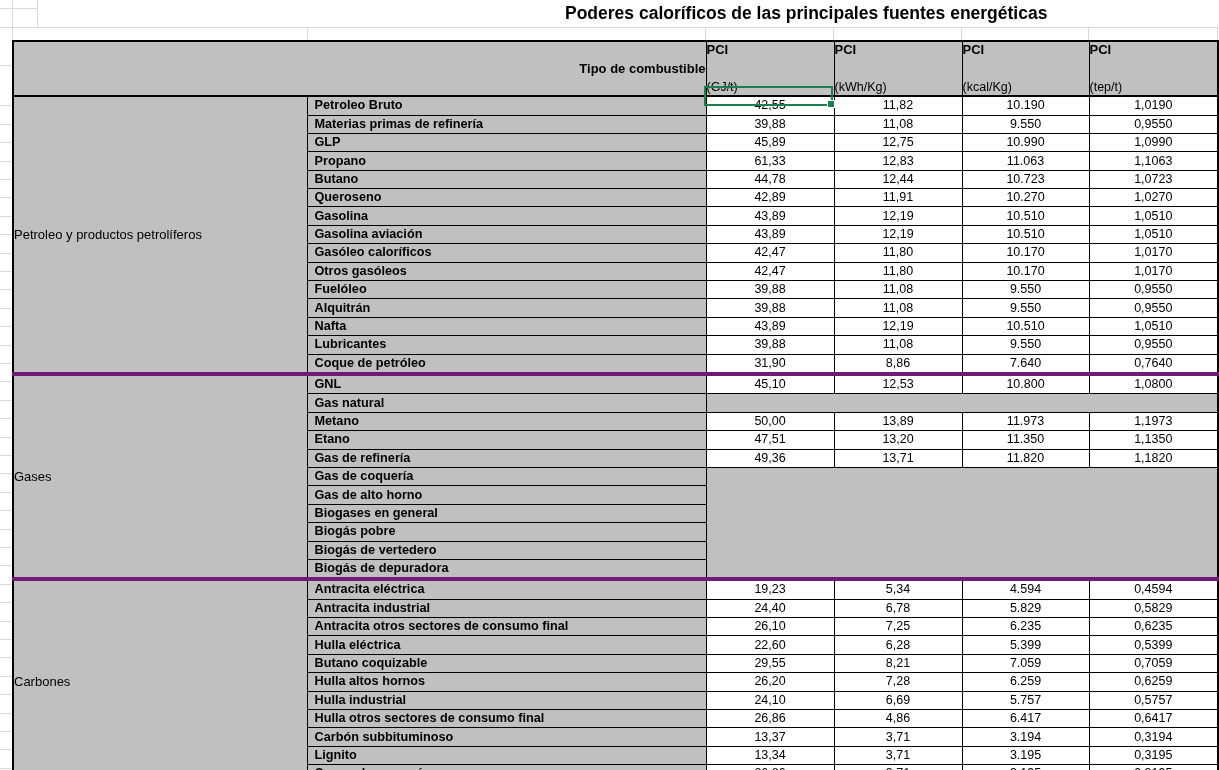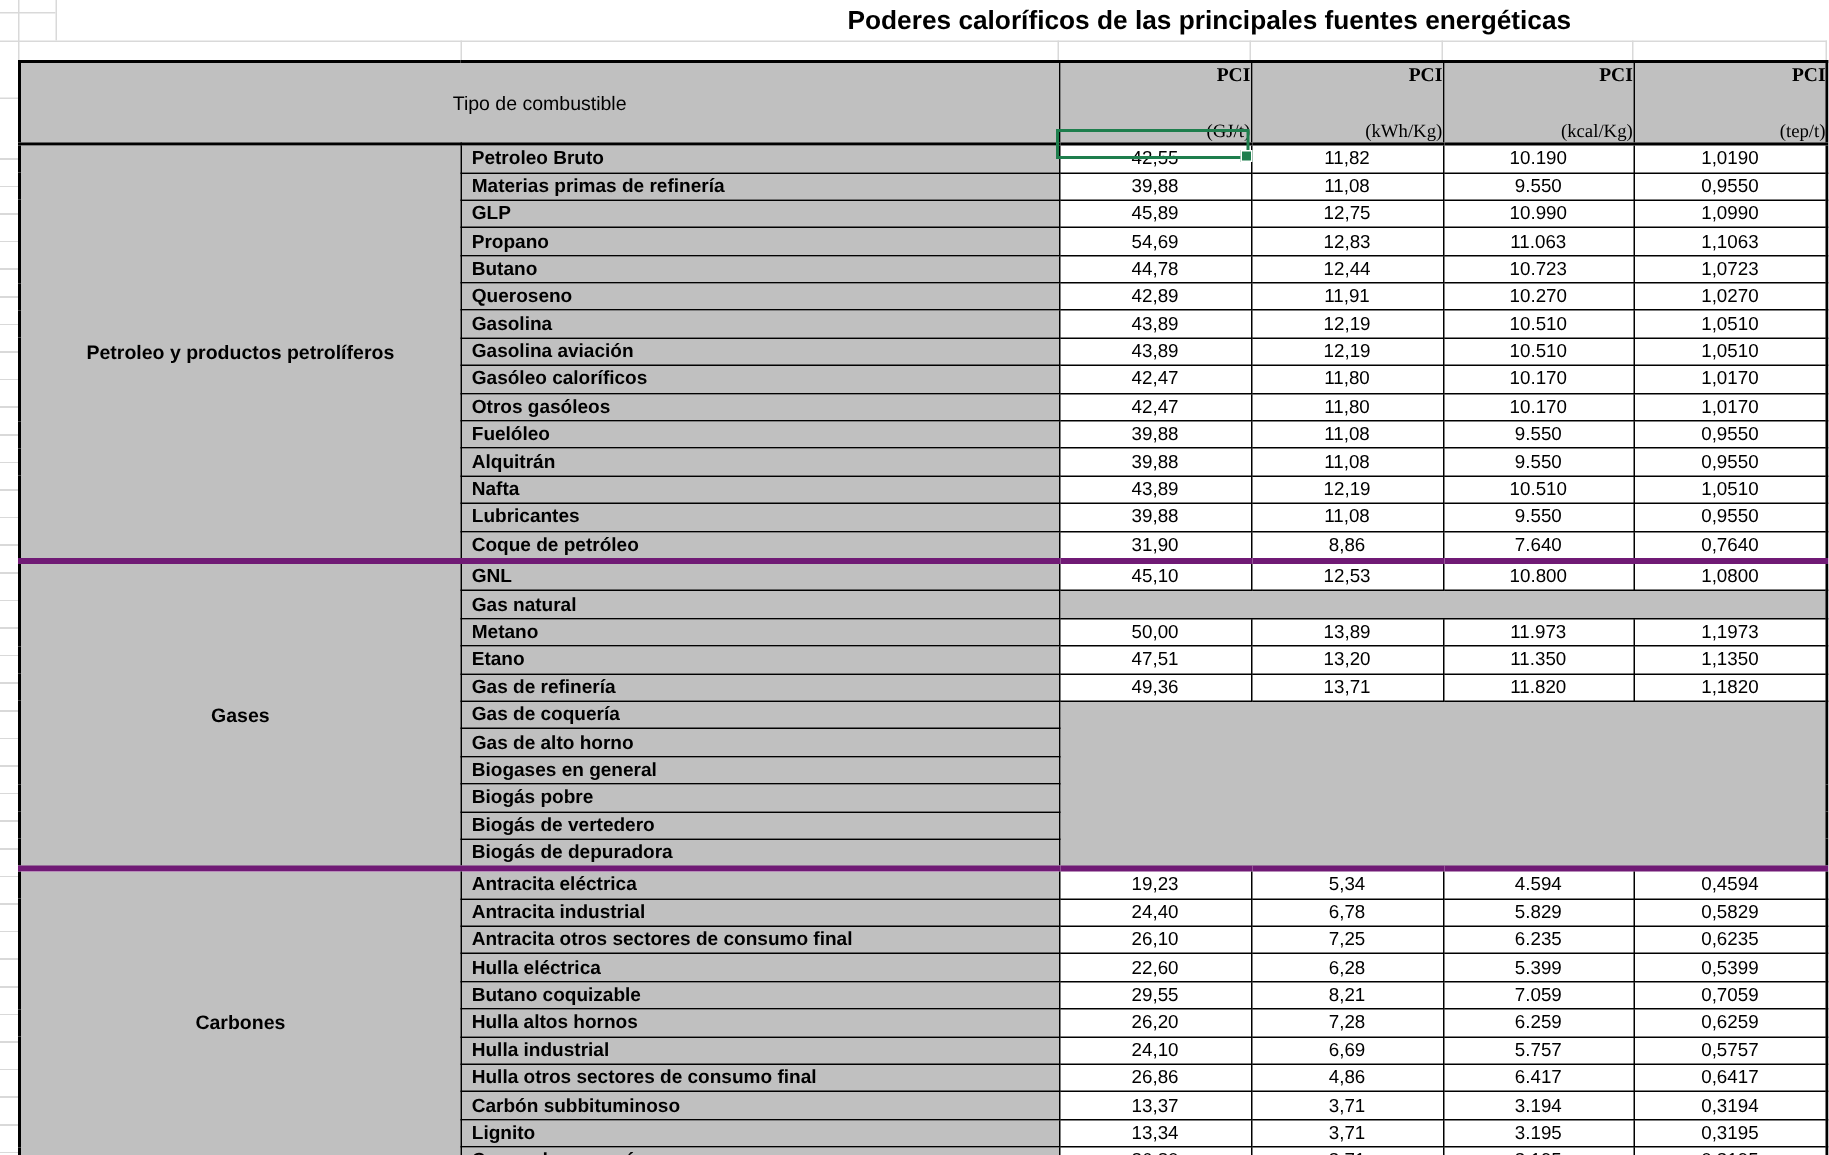--- a/index.html
+++ b/index.html
@@ -22,27 +22,27 @@
   table.main{
     position:absolute;left:12px;top:40px;width:1205px;
     border-collapse:collapse;table-layout:fixed;
     border:2px solid #000;background:#fff;
   }
   th,td{border:1px solid #000;padding:0;margin:0;overflow:hidden;white-space:nowrap;vertical-align:middle;}
   thead th{
     background:#c0c0c0;height:45px;border-bottom:2px solid #000;
     font-size:13px;color:#000;
   }
-  th.fuel{font-weight:normal;text-align:center;}
-  th.pci{font-weight:normal;text-align:right;line-height:1.3;font-size:12.5px;font-family:Liberation Serif, serif;}
+  th.fuel{font-weight:bold;text-align:right;}
+  th.pci{font-weight:normal;text-align:left;line-height:1.3;font-size:12.5px;}
   th.pci .pci-name{display:block;font-weight:bold;font-size:13px;}
   th.pci .pci-unit{display:block;font-weight:normal;margin-top:20px;}
   tbody td{height:17.4px;font-size:12.5px;line-height:17px;color:#000;}
   td.group-cell{
-    background:#c0c0c0;font-weight:bold;text-align:center;font-size:13px;white-space:normal;
+    background:#c0c0c0;font-weight:normal;font-size:13px;white-space:normal;
   }
   td.label-cell{
     background:#c0c0c0;font-weight:bold;text-align:left;padding-left:7px;font-size:12.7px;
   }
   td.val-cell{background:#fff;text-align:center;}
   td.band{background:#c0c0c0;}
   tr.sec-top>td, td.sec-top{border-top:4px solid #701a75;}
   
   .sel-box{
     position:absolute;left:704px;top:86px;width:129px;height:20px;
@@ -121,21 +121,21 @@
         </tr>
         <tr>
           <td class="label-cell">GLP</td>
           <td class="val-cell">45,89</td>
           <td class="val-cell">12,75</td>
           <td class="val-cell">10.990</td>
           <td class="val-cell">1,0990</td>
         </tr>
         <tr>
           <td class="label-cell">Propano</td>
-          <td class="val-cell">54,69</td>
+          <td class="val-cell">61,33</td>
           <td class="val-cell">12,83</td>
           <td class="val-cell">11.063</td>
           <td class="val-cell">1,1063</td>
         </tr>
         <tr>
           <td class="label-cell">Butano</td>
           <td class="val-cell">44,78</td>
           <td class="val-cell">12,44</td>
           <td class="val-cell">10.723</td>
           <td class="val-cell">1,0723</td>

